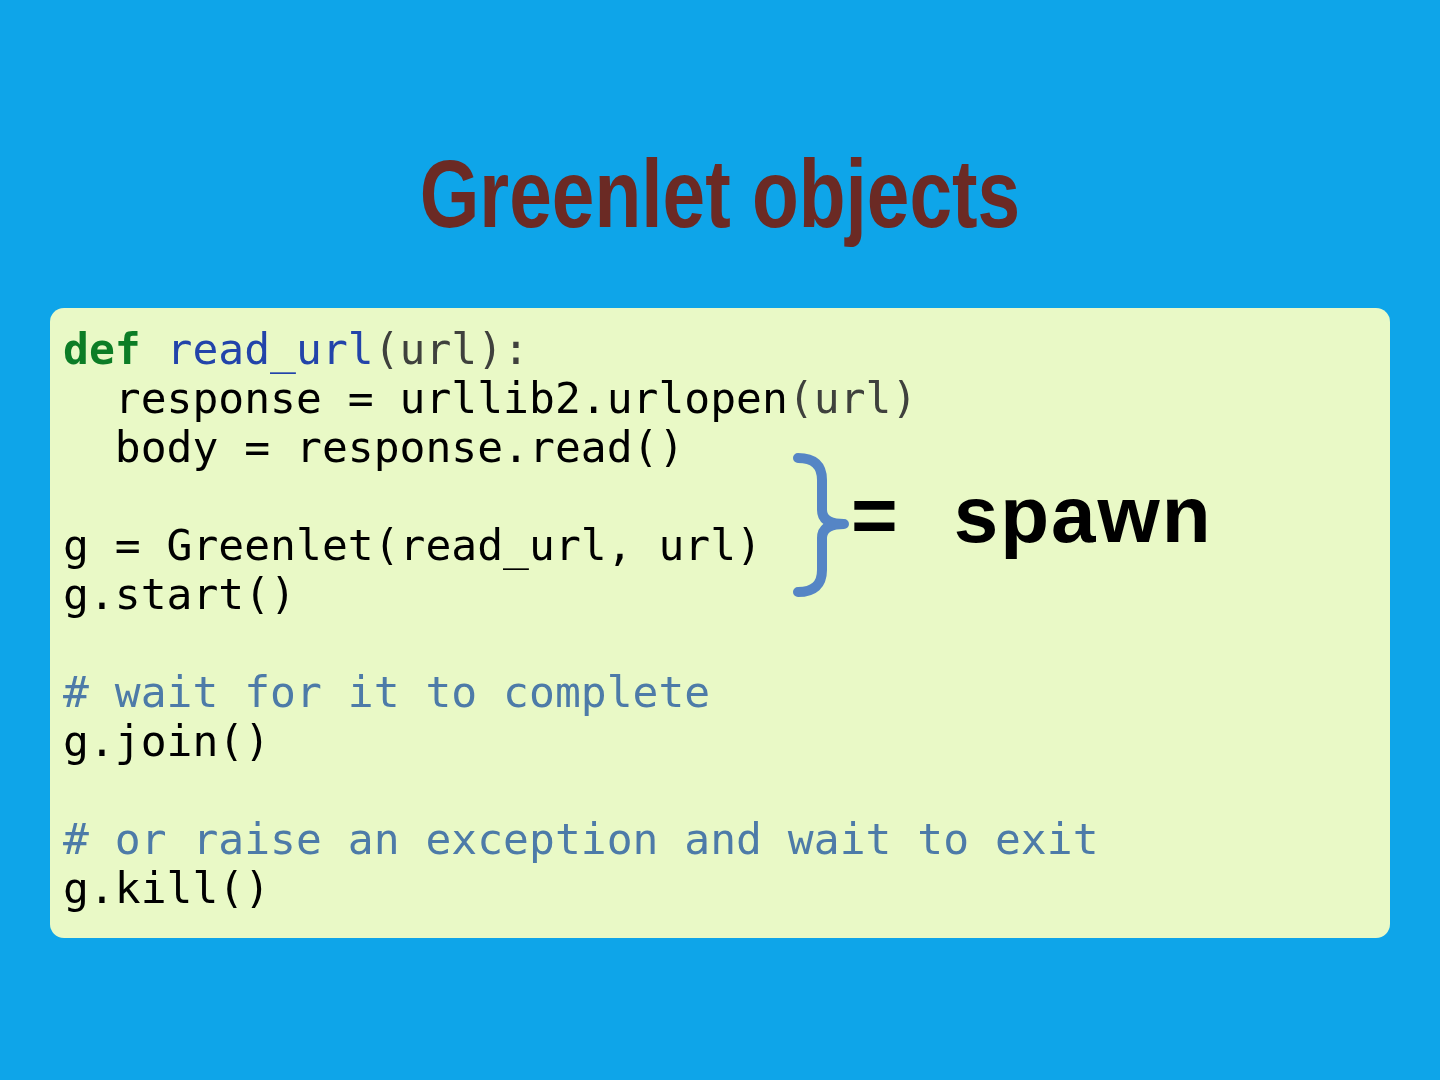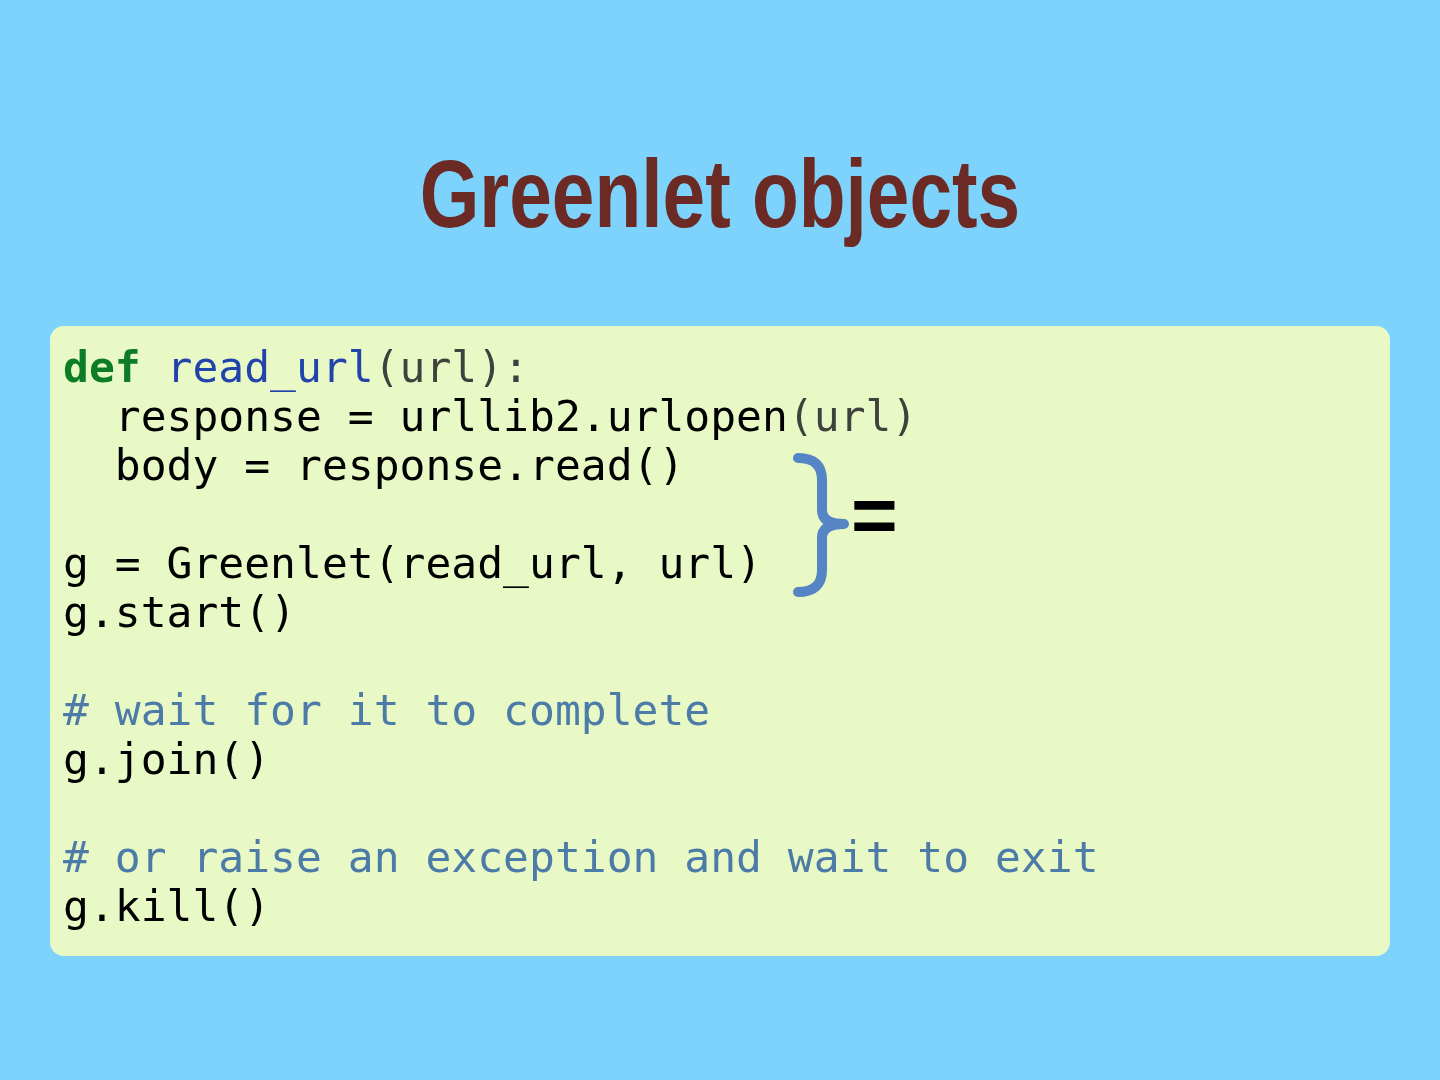--- a/index.html
+++ b/index.html
@@ -10,41 +10,41 @@
     width: 1440px;
     height: 1080px;
     background: #ffffff;
     font-family: "Liberation Sans", sans-serif;
     position: relative;
     overflow: hidden;
   }
   .slide {
     position: absolute;
     inset: 0;
-    background: #7dd3fc;
+    background: #0ea5e9;
   }
   .slide-title {
     position: absolute;
     top: 74px;
     left: 0;
     width: 1440px;
     text-align: center;
     font-weight: bold;
     font-size: 97px;
     line-height: 110px;
     color: var(--c-title, #6b2a24);
     transform: scaleX(0.79);
     transform-origin: 720px center;
     letter-spacing: 0px;
     white-space: nowrap;
   }
   .code-block {
     position: absolute;
     left: 50px;
-    top: 283px;
+    top: 265px;
     width: 1340px;
     height: 630px;
     box-sizing: border-box;
     background: var(--c-code_bg, #e9f9c6);
     border-radius: 14px;
     padding: 17px 20px 0 13px;
     font-family: "DejaVu Sans Mono", "Liberation Mono", monospace;
     font-size: 43px;
     line-height: 49px;
     white-space: pre;
@@ -89,15 +89,16 @@
   <pre class="code-block"><div class="code-line"><span class="seg-kw">def</span><span class="seg-pl"> </span><span class="seg-fn">read_url</span><span class="seg-ar">(url):</span></div><div class="code-line"><span class="seg-pl">  response = urllib2.urlopen</span><span class="seg-ar">(url)</span></div><div class="code-line"><span class="seg-pl">  body = response.read()</span></div><div class="code-line"> </div><div class="code-line"><span class="seg-pl">g = Greenlet(read_url, url)</span></div><div class="code-line"><span class="seg-pl">g.start()</span></div><div class="code-line"> </div><div class="code-line"><span class="seg-cm"># wait for it to complete</span></div><div class="code-line"><span class="seg-pl">g.join()</span></div><div class="code-line"> </div><div class="code-line"><span class="seg-cm"># or raise an exception and wait to exit</span></div><div class="code-line"><span class="seg-pl">g.kill()</span></div></pre>
 
   <div class="brace-annotation">
     <svg width="62" height="150" viewBox="0 0 62 150" fill="none" xmlns="http://www.w3.org/2000/svg">
       <path class="brace-path" d="M8,8 Q32,8 32,30 L32,60 Q32,74 54,74 Q32,74 32,88 L32,120 Q32,142 8,142" stroke="#5585c5" stroke-width="10" stroke-linecap="round" stroke-linejoin="round" fill="none"></path>
     </svg>
   </div>
 
   <div class="spawn-row">
     <span>=</span>
+    <span>spawn</span>
   </div>
 
 </div>
 
 </body></html>

